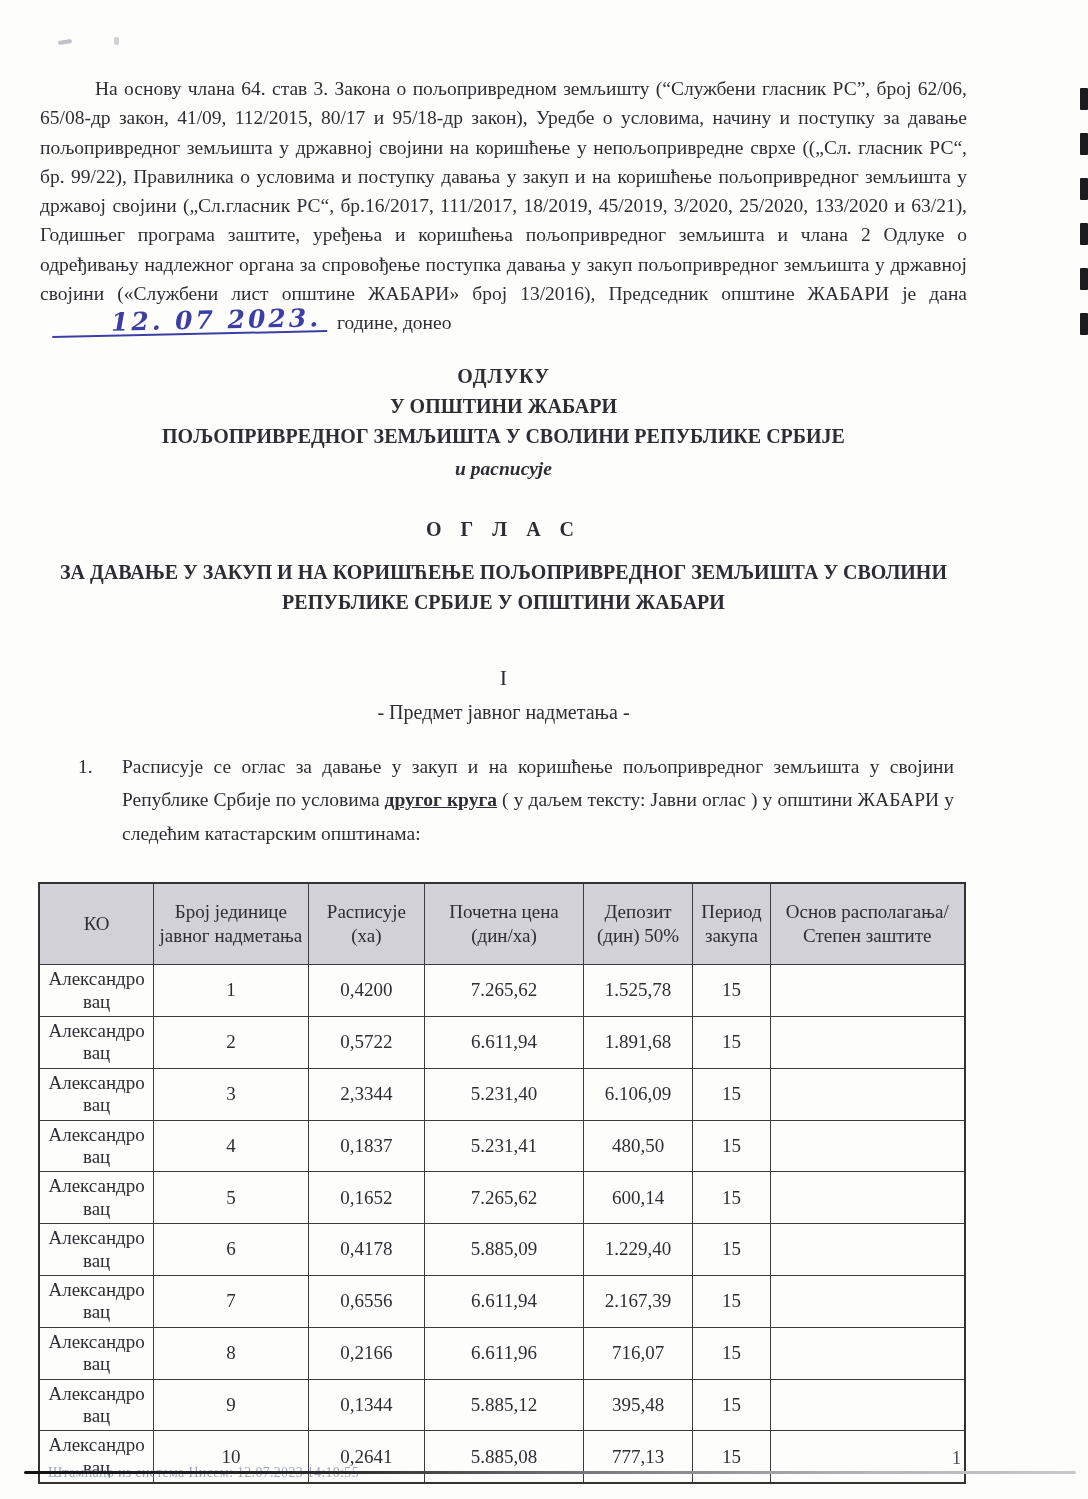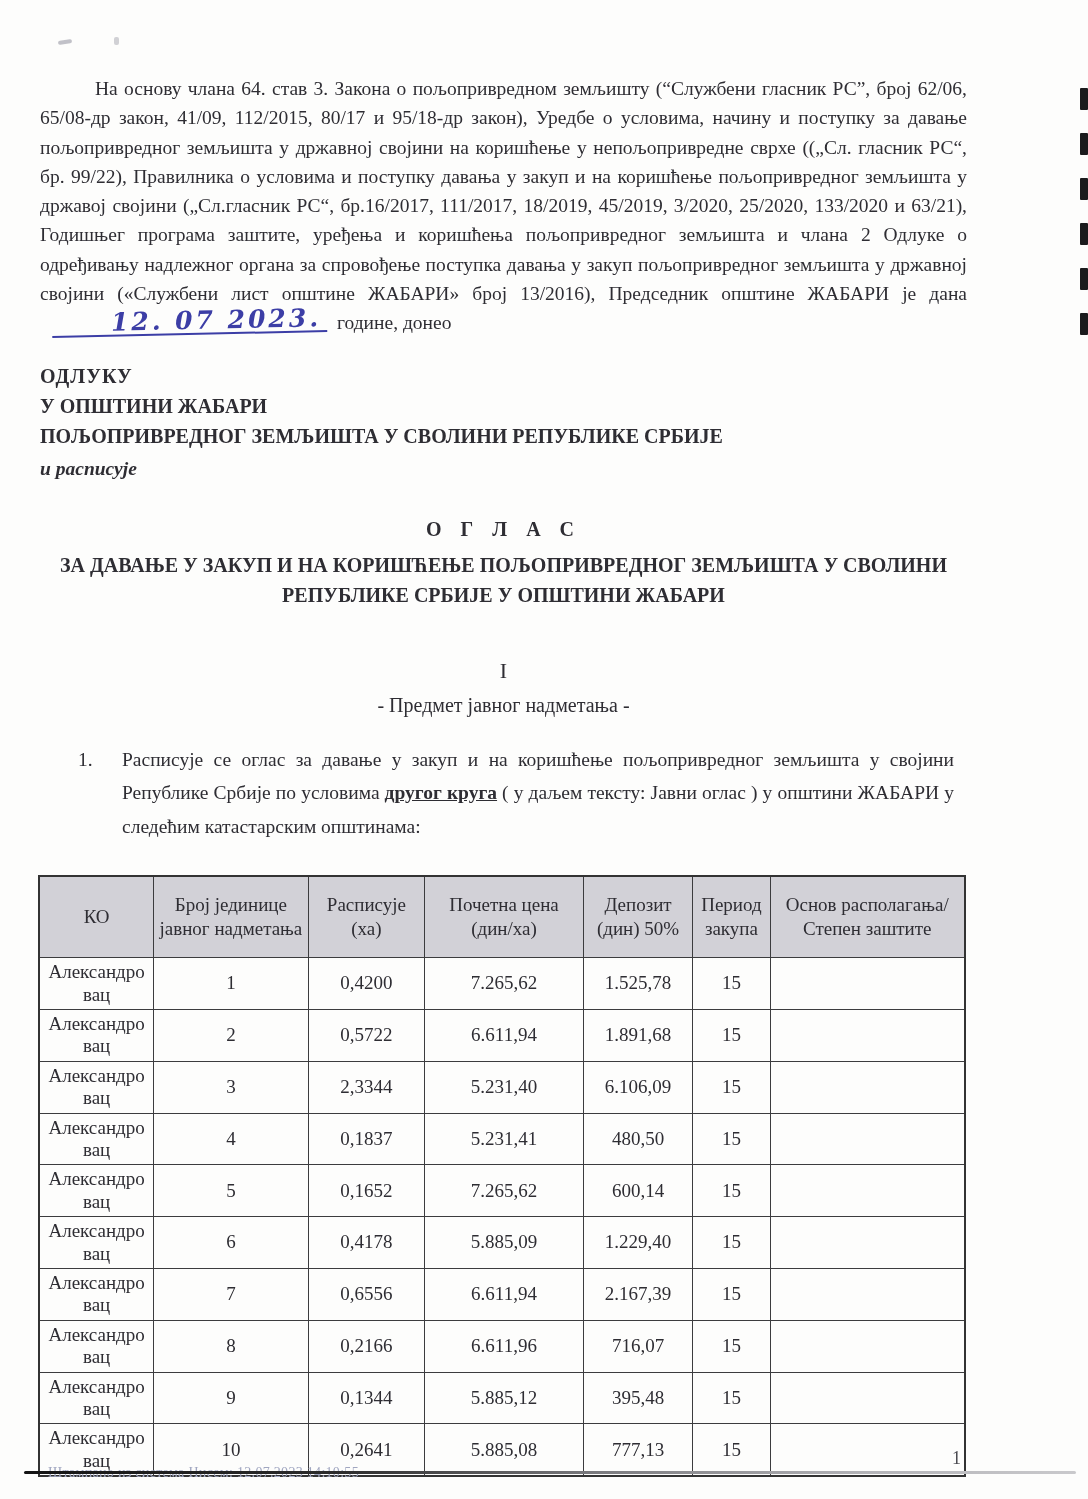--- a/index.html
+++ b/index.html
@@ -14,27 +14,27 @@
   
   .intro{margin:0;text-indent:55px;text-align:justify;font-size:19.5px;line-height:1.5;}
   .hw{
     display:inline-block;margin:0 10px 0 12px;padding:0 6px 0 4px;
     font-family:"DejaVu Serif",serif;font-style:italic;font-weight:bold;
     font-size:25px;letter-spacing:3px;color:#3c3ea6;
     border-bottom:2px solid #3c3ea6;transform:rotate(-1.2deg);line-height:1;
   }
 
   
-  .decision{margin-top:24px;text-align:left;font-size:20px;font-weight:bold;line-height:1.5;}
+  .decision{margin-top:24px;text-align:center;font-size:20px;font-weight:bold;line-height:1.5;}
   .decision .t{letter-spacing:1px;}
   .decision .sub{font-weight:bold;font-style:italic;font-size:19.5px;margin-top:3px;}
 
   
   .oglas{margin-top:30px;text-align:center;font-size:20px;font-weight:bold;line-height:1.5;}
-  .oglas .t{letter-spacing:7px;margin-bottom:6px;}
+  .oglas .t{letter-spacing:7px;margin-bottom:13px;}
 
   
   .sectionI{margin-top:48px;text-align:center;}
   .sectionI .num{font-size:22px;}
   .sectionI .head{font-size:20px;font-weight:normal;margin-top:10px;}
 
   
   .item1{margin-top:26px;display:flex;font-size:19.5px;line-height:1.72;}
   .item1 .no{width:44px;padding-left:38px;flex:none;}
   .item1 .txt{width:832px;text-align:justify;}

